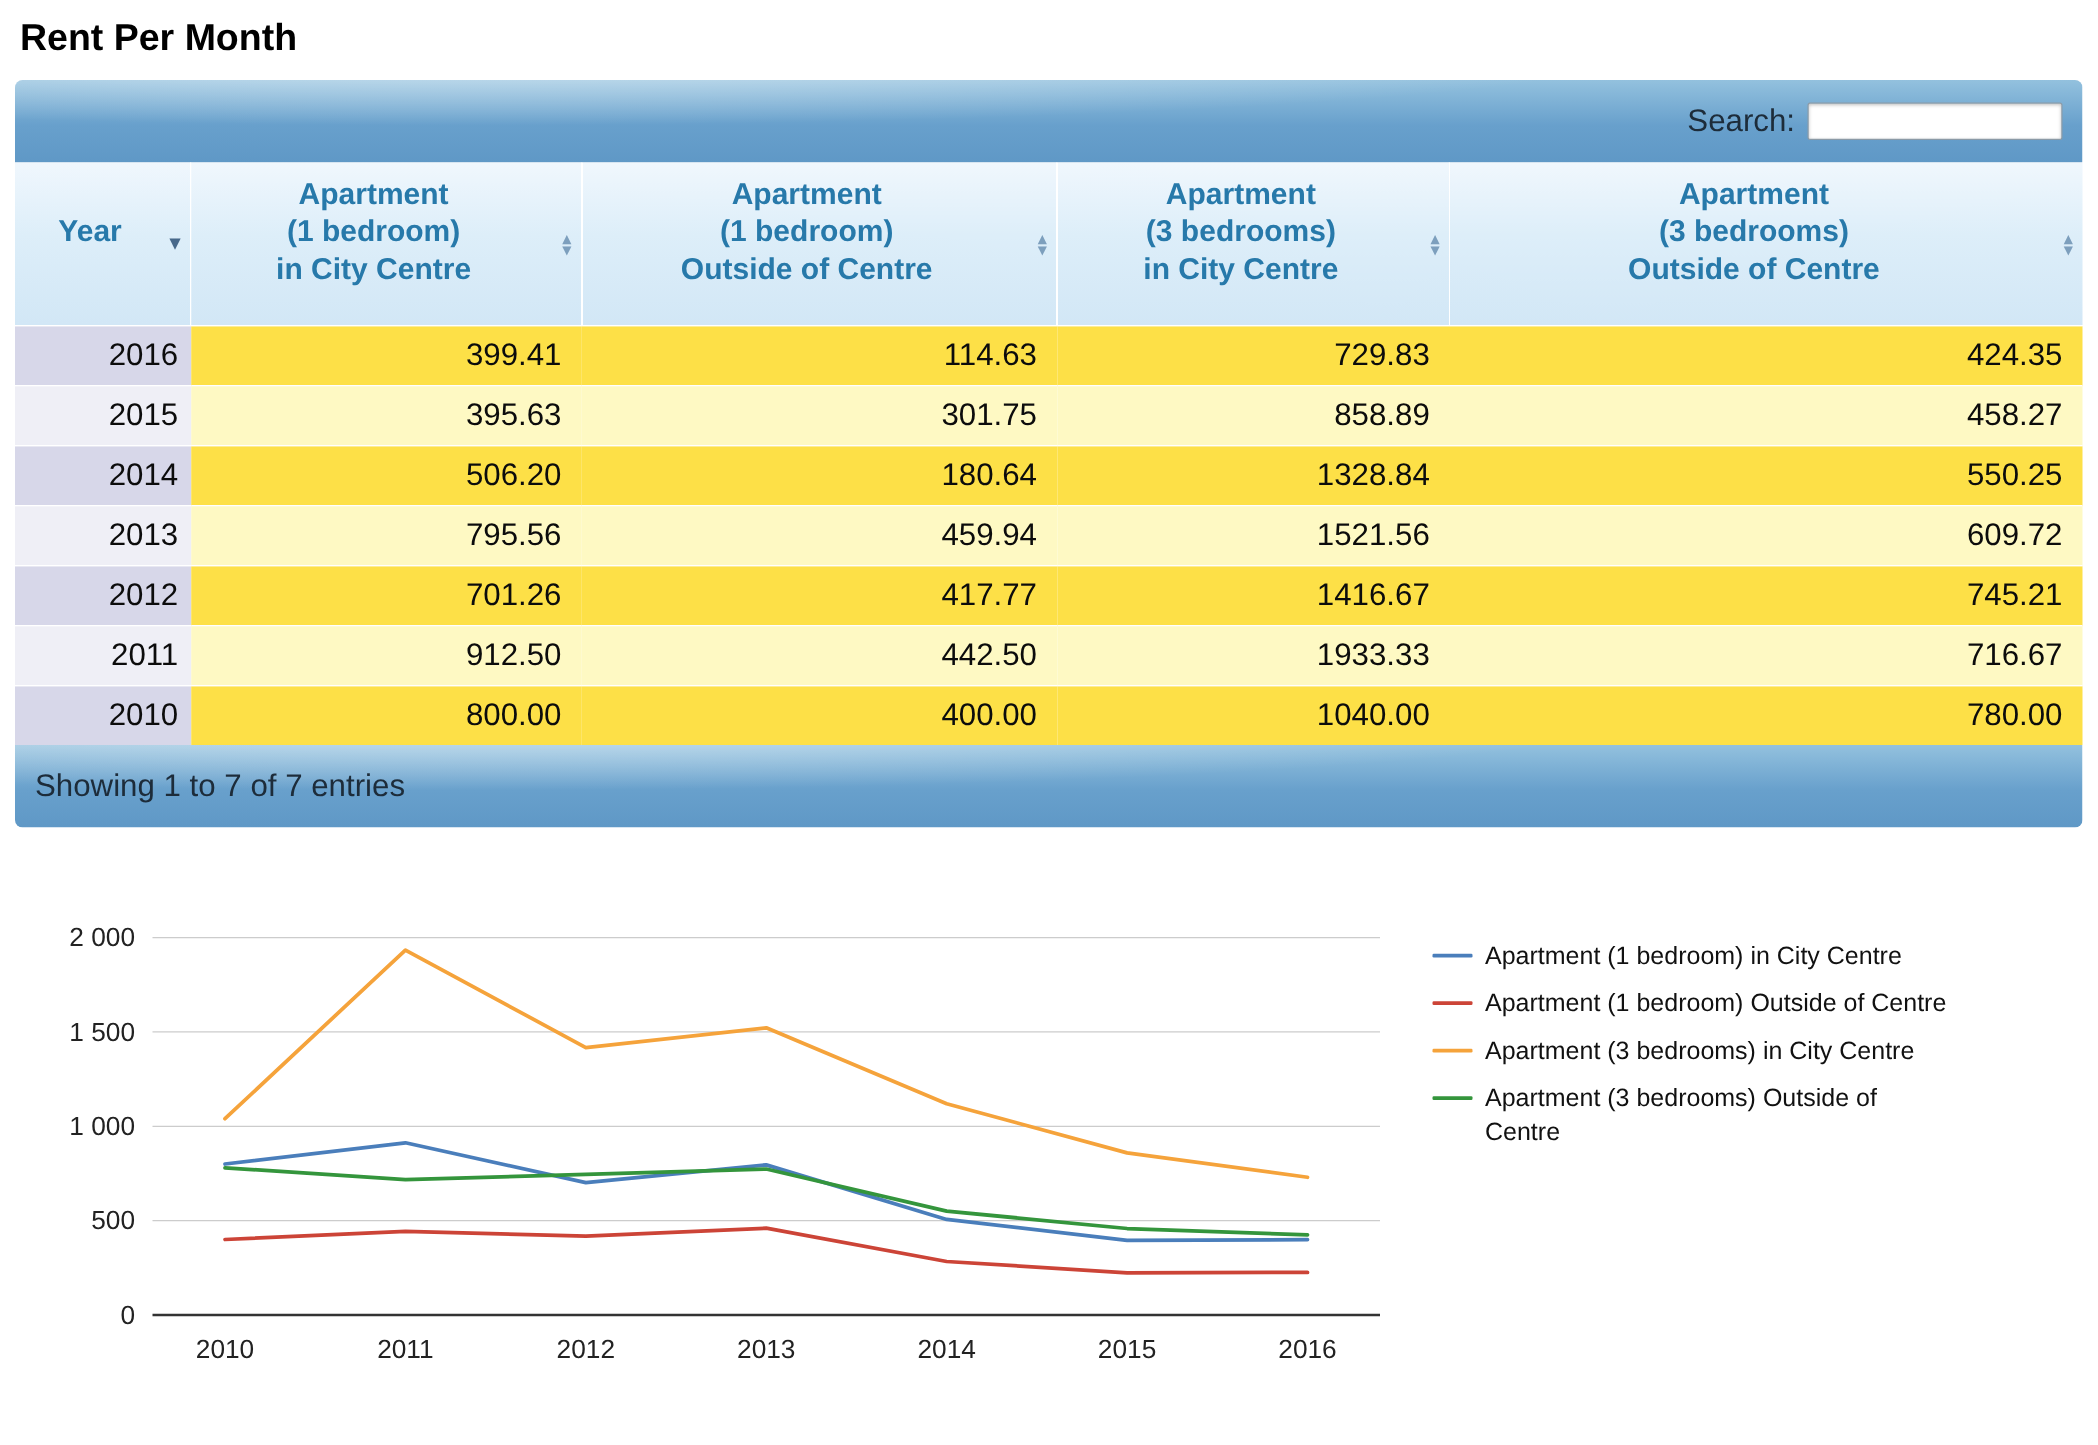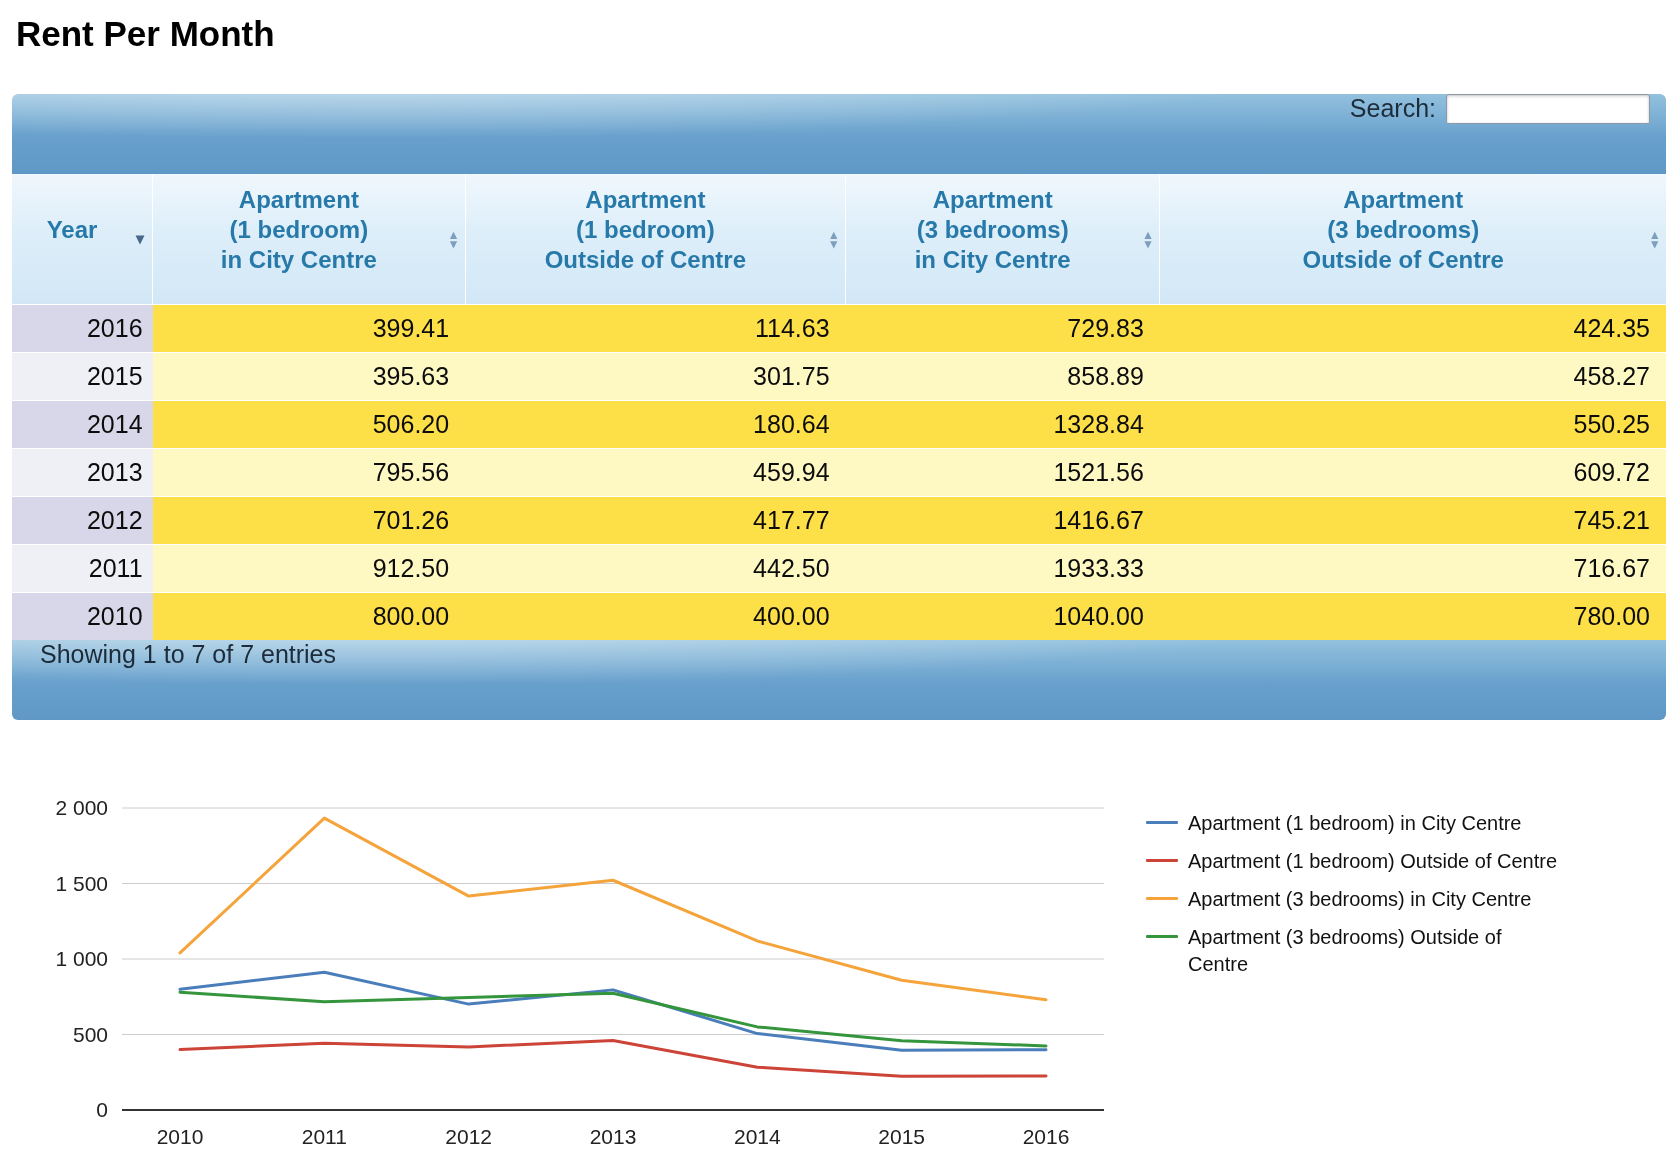--- a/index.html
+++ b/index.html
@@ -5,36 +5,36 @@
   * { box-sizing: border-box; }
   html,body { margin:0; padding:0; background:#fff; }
   body {
     width:1678px; height:1156px;
     font-family:"Liberation Sans", sans-serif;
     color:#111; overflow:hidden;
   }
   .page { padding:6px 12px; }
 
   h1.page-title {
-    font-size:35px; font-weight:bold; color:#000;
-    margin:8px 0 40px 4px;
+    font-size:30px; font-weight:bold; color:#000;
+    margin:8px 0 16px 4px;
   }
 
   
   .dt-wrap { width:1654px; }
 
   .dt-bar {
     background:
       radial-gradient(ellipse 95% 150% at 22% -35%, rgba(255,255,255,.55), rgba(255,255,255,0) 60%),
       linear-gradient(180deg, #93c1de 0%, #68a0cc 55%, #5f98c6 100%);
-    height:80px;
-    display:flex; 
+    height:66px;
+    display:flex; align-items:center;
   }
   .dt-bar.top { border-radius:6px 6px 0 0; justify-content:flex-end; padding-right:16px; }
-  .dt-bar.bottom { border-radius:0 0 6px 6px; padding-left:28px; }
+  .dt-bar.bottom { border-radius:0 0 6px 6px; padding-left:16px; }
 
   .search-label { font-size:25px; color:#1d2c3a; margin-right:10px; }
   .search-input {
     width:204px; height:30px; border:1px solid #8b9aa6; border-radius:2px;
     background:#fff; font-size:20px; padding:2px 6px;
     box-shadow: inset 0 1px 3px rgba(0,0,0,.25);
     font-family:"Liberation Sans", sans-serif;
   }
 
   table.dt { width:100%; border-collapse:collapse; table-layout:fixed; }

